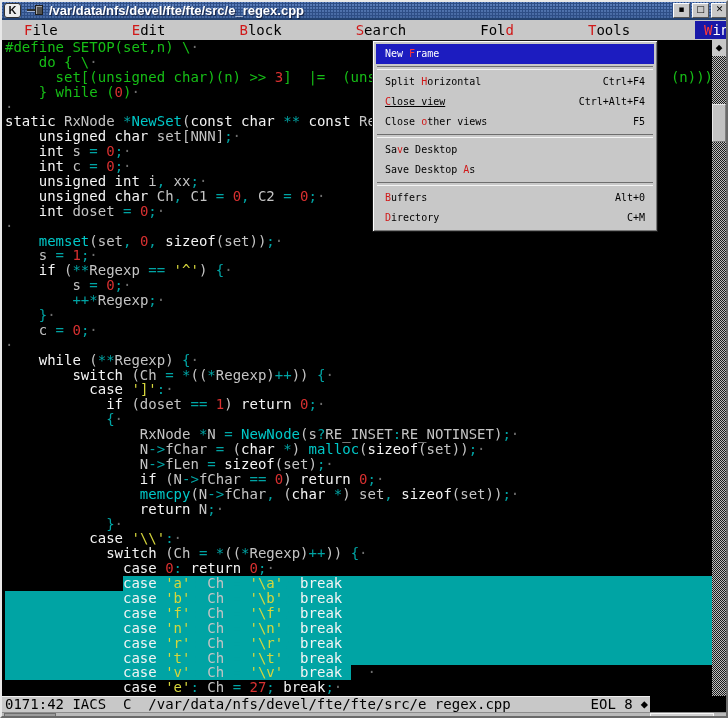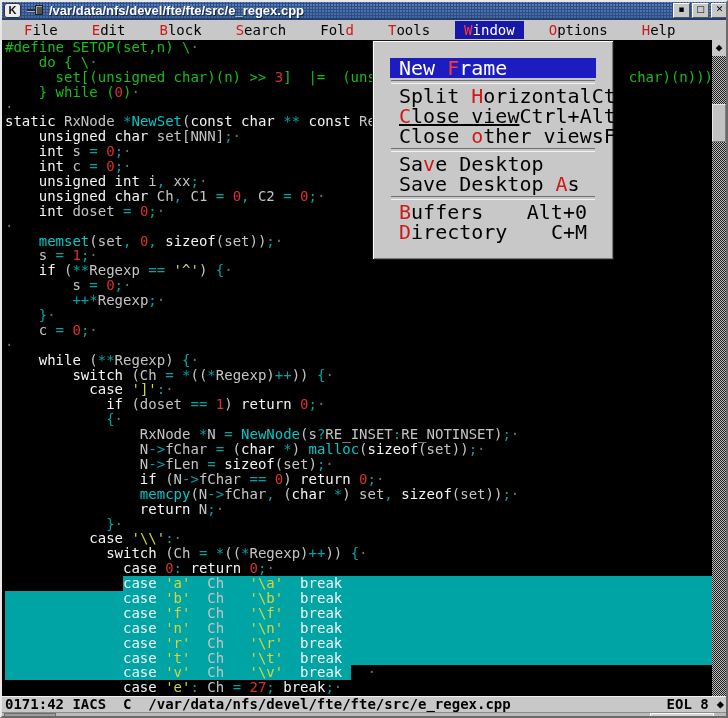--- a/index.html
+++ b/index.html
@@ -32,21 +32,21 @@
   .title-text{color:#FFF;font-family:"Liberation Sans",sans-serif;font-weight:bold;
     font-size:13px;text-shadow:1px 1px 1px rgba(0,0,20,.6);white-space:nowrap;}
   .winbtns{margin-left:auto;display:flex;gap:2px;}
   .wbtn{width:15px;height:13px;background:var(--gray-ui);border:1px solid;
     border-color:#FFF #555 #555 #FFF;color:#000;font-size:9px;line-height:11px;
     text-align:center;font-family:"DejaVu Sans",sans-serif;}
   
   .menubar{
     position:absolute;left:0;top:18px;width:724px;height:20px;background:var(--gray-ui);
     display:flex;align-items:center;font-size:14px;line-height:18px;color:#000;
-    padding-left:13px;box-sizing:border-box;
+    padding-left:13px;box-sizing:border-box;gap:40px;
   }
   .mb-item{padding:0 9px;margin-right:16px;white-space:pre;}
   .mb-item.active{background:var(--menubar-sel);color:#FFF;}
   .accel{color:var(--accel);}
   .mb-item.active .accel{color:#FF3838;}
   
   .editor{position:absolute;left:0;top:38px;width:710px;height:656px;background:#000;
     overflow:hidden;padding-left:3px;box-sizing:border-box;}
   .cl{display:flex;height:14.9px;line-height:14.9px;font-size:14px;white-space:pre;}
   .seg{white-space:pre;}
@@ -59,38 +59,38 @@
   .vscroll{position:absolute;left:710px;top:38px;width:14px;height:656px;
     background:var(--gray-ui);display:flex;flex-direction:column;}
   .sb-btn{height:16px;background:var(--gray-ui);color:#000;font-size:11px;line-height:15px;
     text-align:center;}
   .sb-trough{flex:1;position:relative;
     background-image:conic-gradient(#BEBEBE 25%, #1A1A1A 25% 50%, #BEBEBE 50% 75%, #1A1A1A 75%);
     background-size:2px 2px;}
   .sb-thumb{position:absolute;left:0;top:48px;width:100%;height:38px;background:#C2C2C2;
     border:1px solid;border-color:#E8E8E8 #808080 #808080 #E8E8E8;box-sizing:border-box;}
   
-  .statusbar{position:absolute;left:0;top:694px;width:724px;height:16px;background:var(--gray-ui);
+  .statusbar{position:absolute;left:0;top:694px;width:648px;height:16px;background:var(--gray-ui);
     border-top:1px solid #F0F0F0;box-sizing:border-box;display:flex;align-items:center;
-    justify-content:space-between;font-size:14px;color:#000;padding:0 2px 1px 3px;font-weight:bold;}
+    justify-content:space-between;font-size:14px;color:#000;padding:0 2px 1px 3px;}
   .status-left,.status-right{white-space:pre;}
   .status-right{display:flex;align-items:center;gap:8px;}
   .diamond{font-size:12px;line-height:12px;}
   
   .hscroll{position:absolute;left:0;top:710px;width:724px;height:6px;background:#BABABA;
     border-top:1px solid #8C8C8C;}
   .h-thumb{position:absolute;left:2px;top:0;width:52px;height:5px;background:#9C9C9C;
     border:1px solid #6E6E6E;box-sizing:border-box;}
   .h-grip{position:absolute;right:12px;top:0;width:64px;height:5px;background:#D2D2D2;
     border:1px solid #F8F8F8;box-sizing:border-box;}
   
-  .dropdown{position:absolute;left:370px;top:38px;width:242px;background:var(--gray-ui);
-    border:1px solid #181818;box-sizing:border-box;padding:17px;z-index:20;
+  .dropdown{position:absolute;left:370px;top:38px;width:286px;background:var(--gray-ui);
+    border:1px solid #181818;box-sizing:border-box;padding:3px;z-index:20;
     box-shadow:inset 1px 1px 0 #FFFFFF, inset -1px -1px 0 #787878, 11px 12px 0 0 #000;
-    font-size:20px;color:#000;}
+    font-size:10px;color:#000;}
   .dd-item{height:20px;line-height:20px;display:flex;justify-content:space-between;
     padding:0 9px;white-space:pre;}
   .dd-item.selected{background:var(--sel-menu);color:#FFF;}
   .dd-item.selected .accel{color:#FF3838;}
   .dd-sep{height:2px;margin:2px 1px;border-top:1px solid #6E6E6E;border-bottom:1px solid #F4F4F4;}
   .dd-short{white-space:pre;}
 </style>
 </head>
 <body>
 

